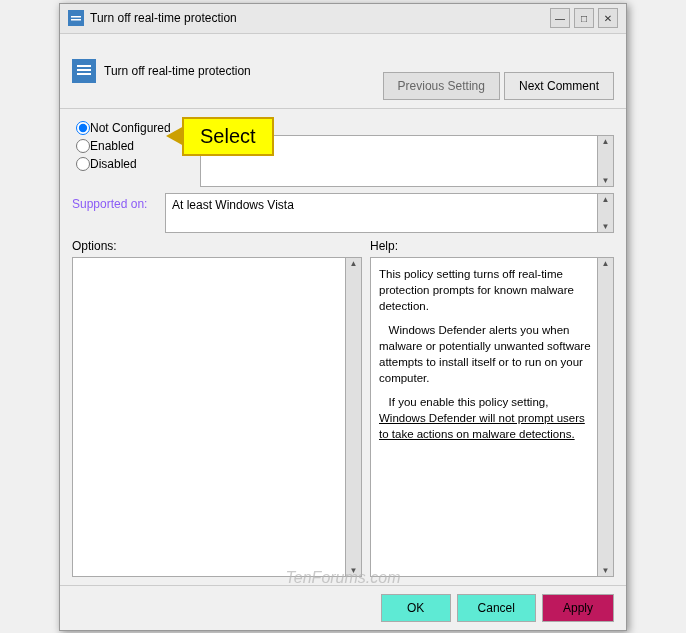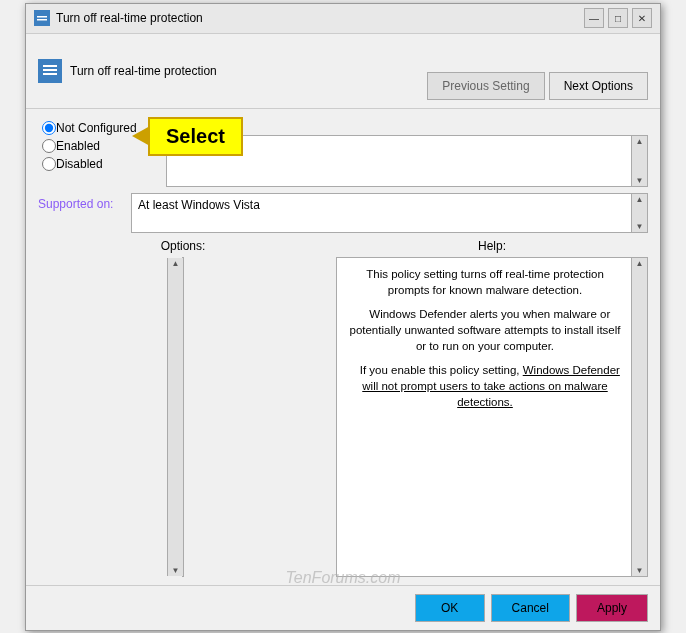--- a/index.html
+++ b/index.html
@@ -8,21 +8,21 @@
       font-size: 12px;
       background: #f0f0f0;
       display: flex;
       justify-content: center;
       align-items: center;
       width: 686px;
       height: 633px;
       overflow: hidden;
     }
     .window {
-      width: 636px;
+      width: 568px;
       height: 628px;
       background: #f0f0f0;
       border: 1px solid #999;
       box-shadow: 2px 2px 8px rgba(0,0,0,0.4);
       display: flex;
       flex-direction: column;
     }
     .title-bar {
       background: #e8e8e8;
       border-bottom: 1px solid #ccc;
@@ -226,21 +226,20 @@
     .bottom-panels {
       display: flex;
       gap: 8px;
       flex: 1;
       min-height: 0;
     }
     .options-panel {
       display: flex;
       flex-direction: column;
       width: 290px;
-      align-items: center;
     }
     .options-label {
       font-size: 12px;
       color: #000;
       margin-bottom: 4px;
     }
     .options-box {
       flex: 1;
       border: 1px solid #aaa;
       background: white;
@@ -257,21 +256,20 @@
       display: flex;
       flex-direction: column;
       justify-content: space-between;
       align-items: center;
       padding: 1px;
     }
     .help-panel {
       display: flex;
       flex-direction: column;
       flex: 1;
-      text-align: center;
     }
     .help-label {
       font-size: 12px;
       color: #000;
       margin-bottom: 4px;
     }
     .help-box {
       flex: 1;
       border: 1px solid #aaa;
       background: white;
@@ -321,37 +319,37 @@
       justify-content: flex-end;
       padding: 8px 12px;
       gap: 6px;
       border-top: 1px solid #ccc;
       background: #f0f0f0;
     }
     .footer-btn {
       padding: 5px 20px;
       font-size: 12px;
       border: 1px solid #aaa;
-      background: #0ea5e9;
+      background: #5eead4;
       cursor: pointer;
       height: 28px;
       min-width: 70px;
     }
     .footer-btn.apply {
       background: #be185d;
     }
     .select-tooltip {
       position: absolute;
       top: 0;
       left: 110px;
       background: #ffff00;
       border: 2px solid #cca000;
       padding: 6px 16px;
       font-size: 20px;
-      font-weight: bold;
+      font-weight: normal;
       color: #000;
       z-index: 10;
       display: flex;
       align-items: flex-start;
       gap: 6px;
     }
     .tooltip-arrow {
       position: absolute;
       left: -18px;
       top: 50%;
@@ -393,21 +391,21 @@
         <svg width="20" height="20" viewBox="0 0 20 20">
           <rect x="1" y="1" width="18" height="18" fill="#3c7fc0" rx="1"></rect>
           <rect x="3" y="8" width="14" height="2" fill="white"></rect>
           <rect x="3" y="12" width="14" height="2" fill="white"></rect>
           <rect x="3" y="4" width="14" height="2" fill="white"></rect>
         </svg>
       </div>
       <span class="header-title">Turn off real-time protection</span>
       <div class="nav-buttons">
         <button class="nav-btn">Previous Setting</button>
-        <button class="nav-btn active">Next Options</button>
+        <button class="nav-btn active">Next Comment</button>
       </div>
     </div>
 
     <div class="main-content">
 
       <div class="config-section">
 
         <div style="position:relative;">
           <div class="radio-panel">
             <div class="radio-item">

